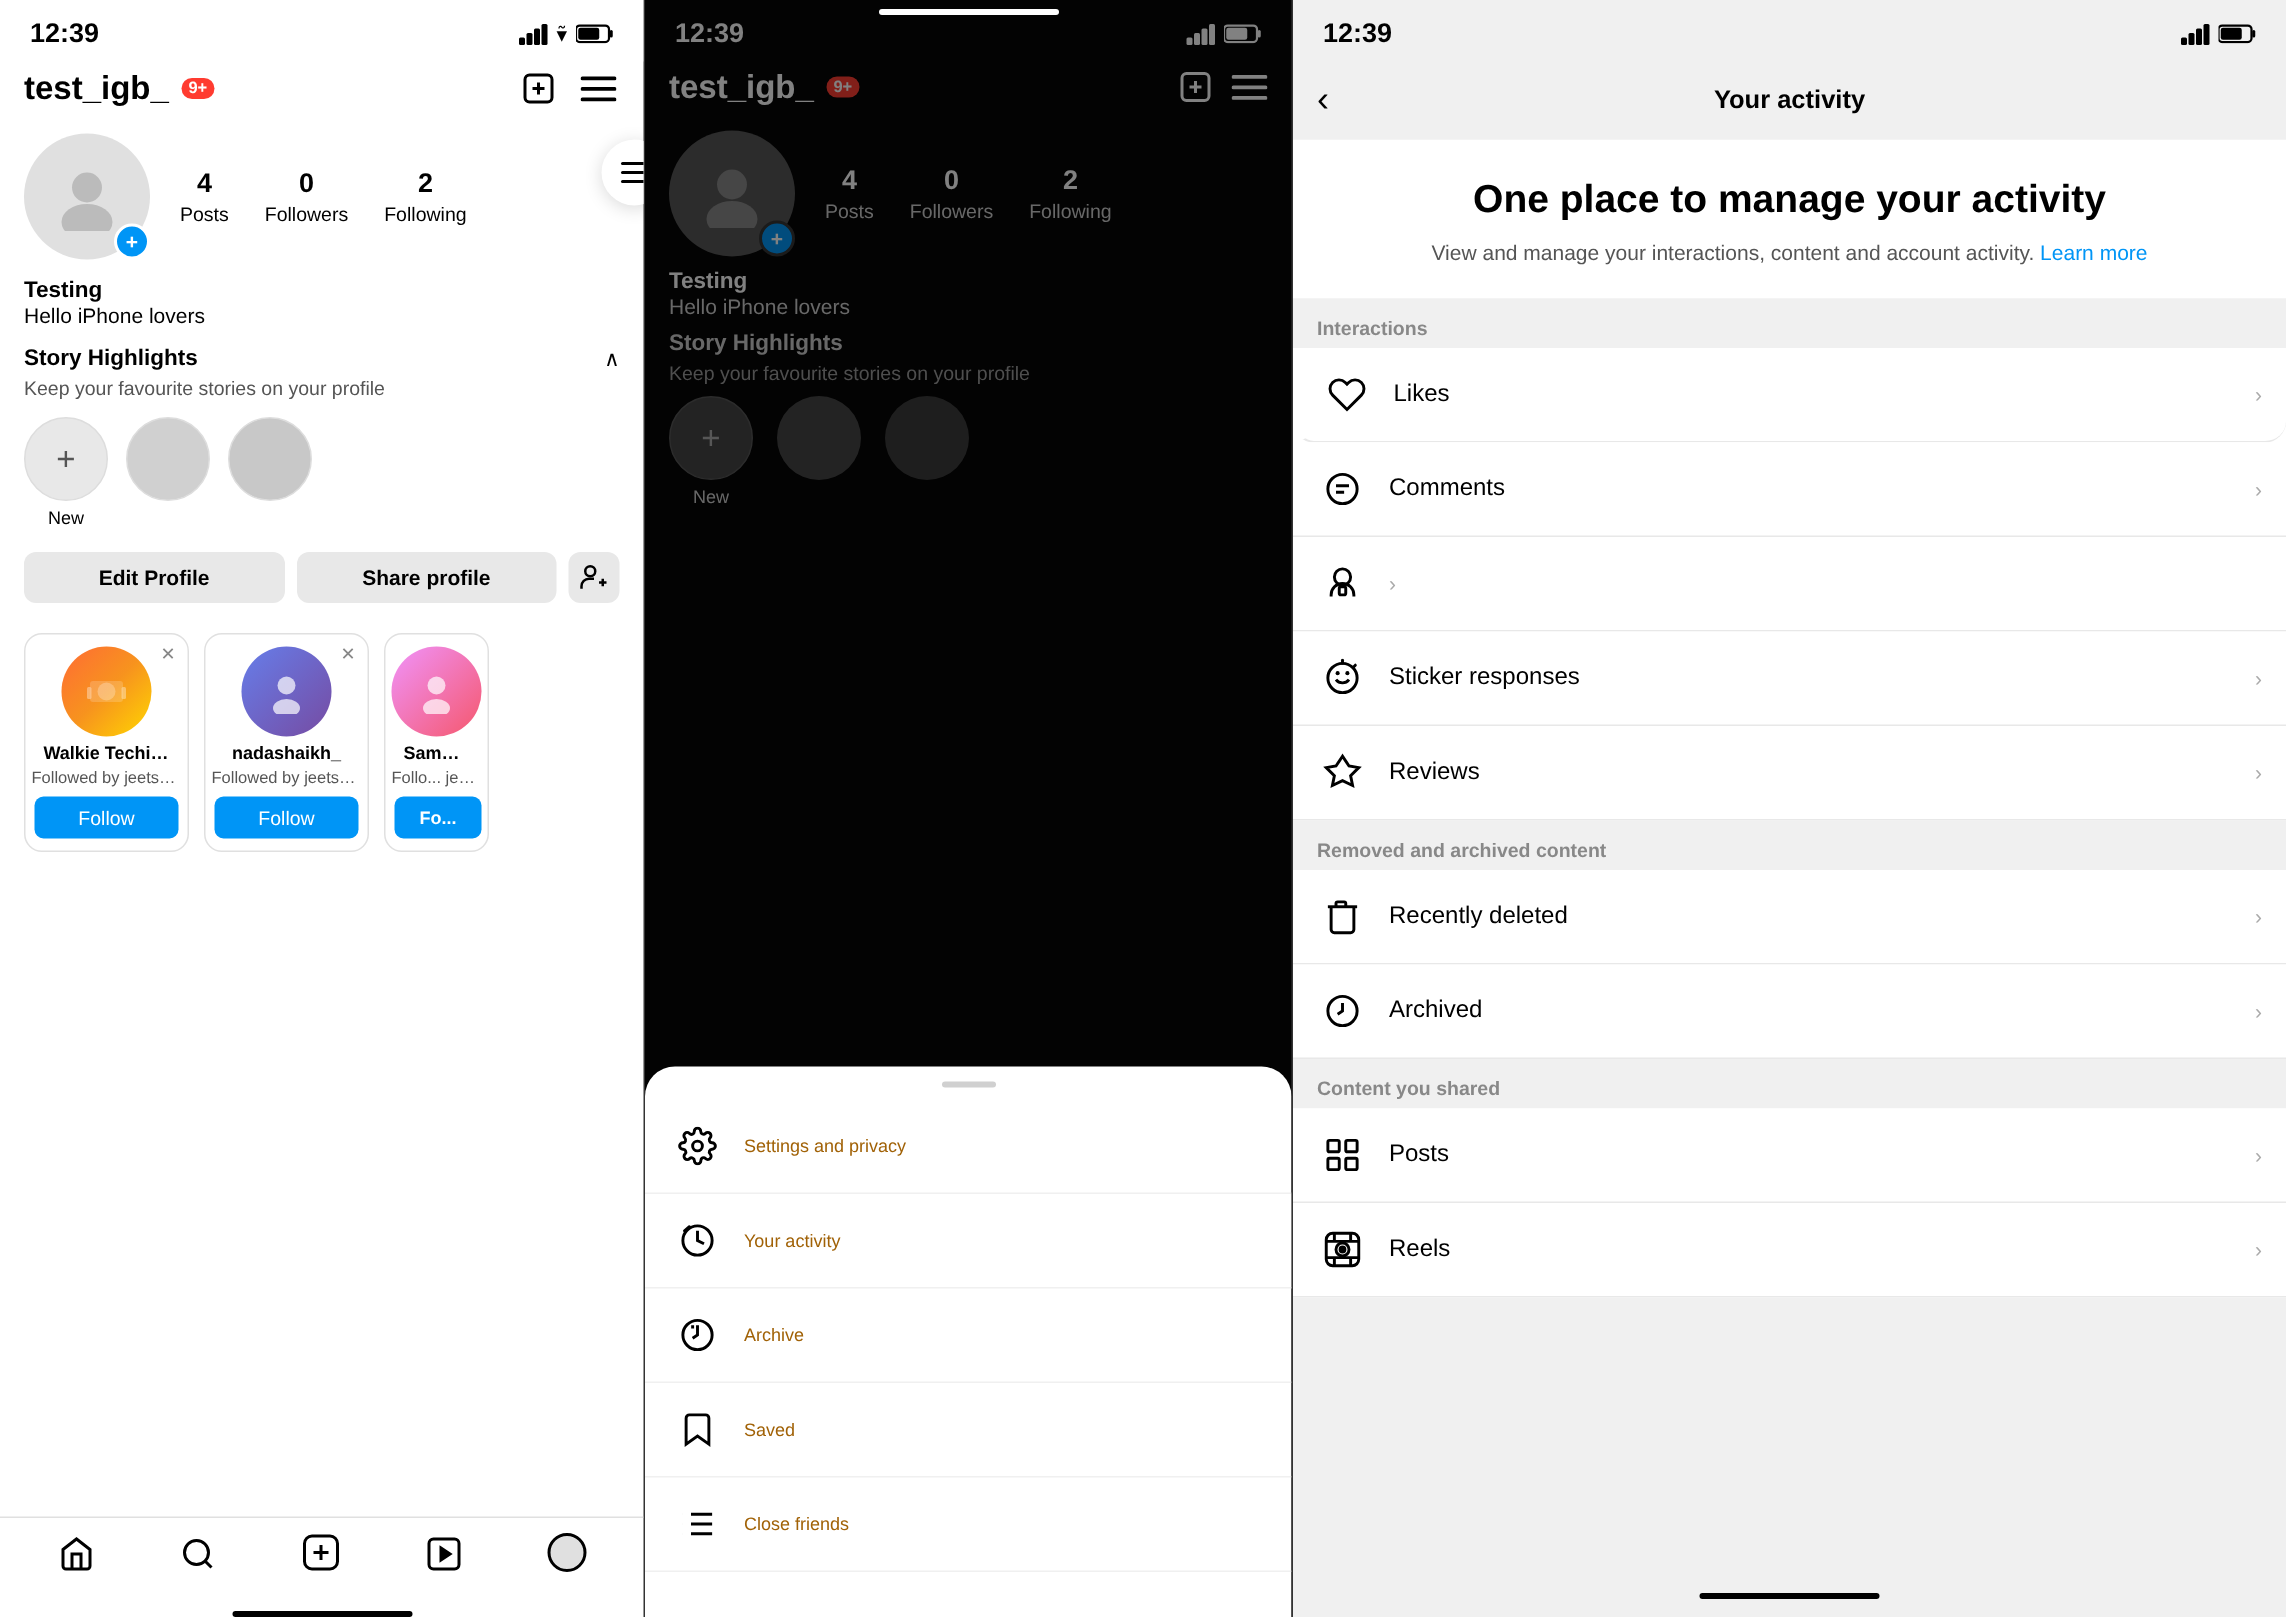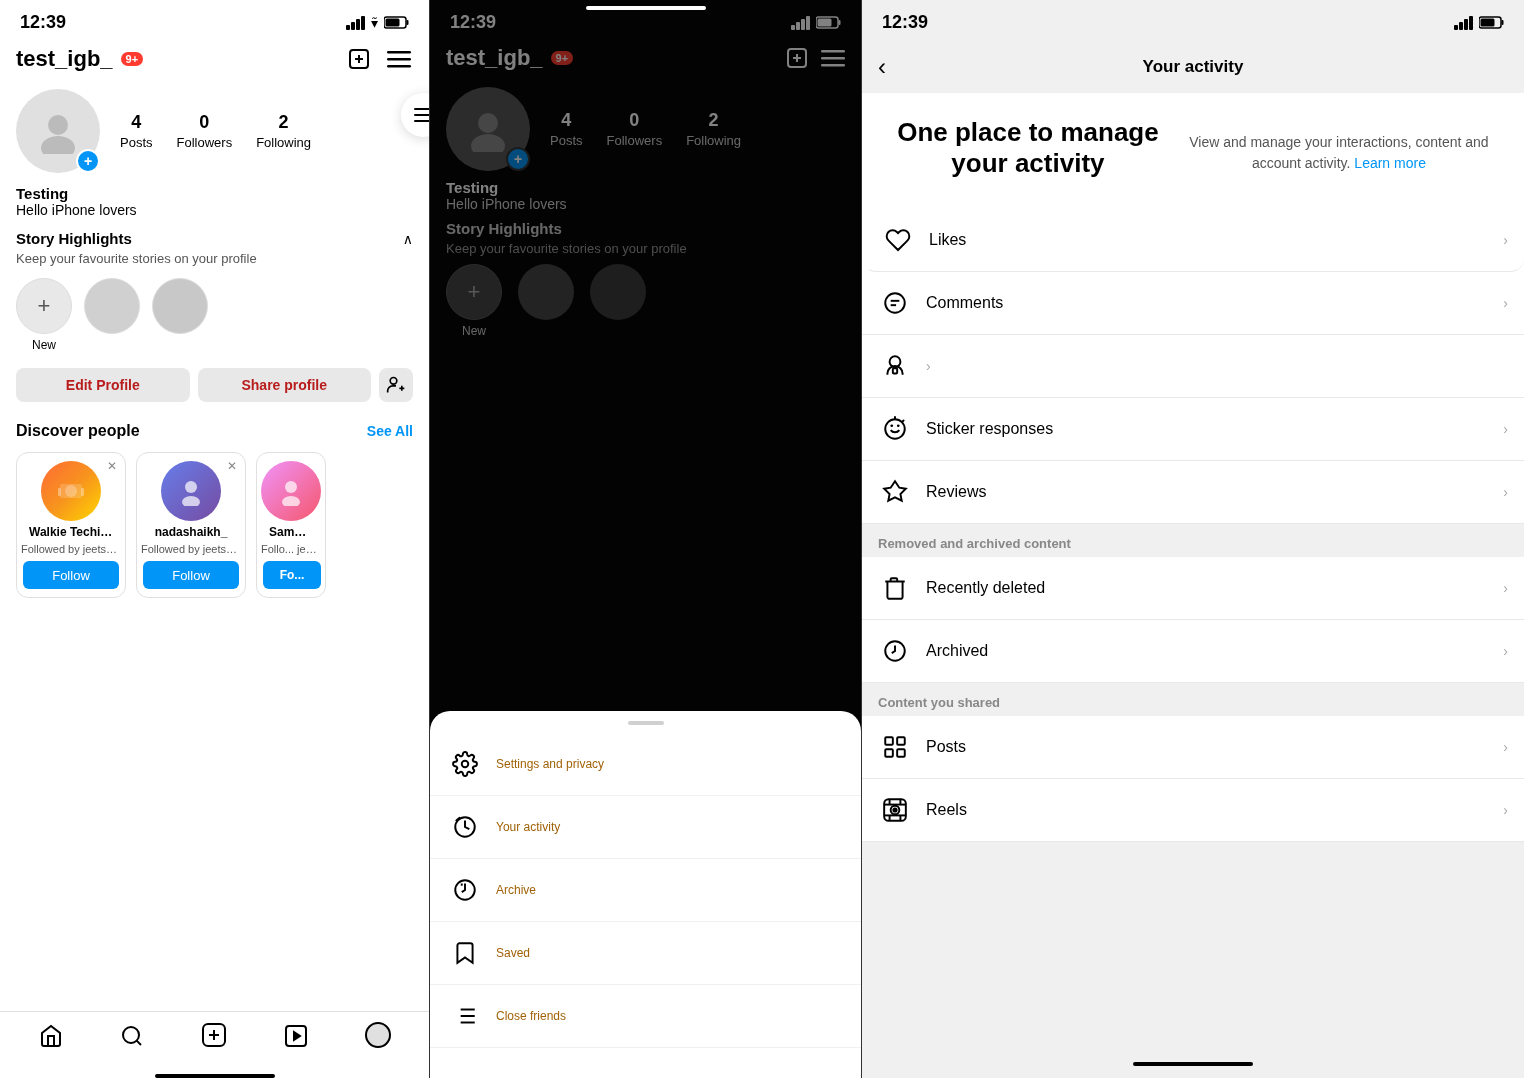--- a/index.html
+++ b/index.html
@@ -251,21 +251,21 @@
       padding: 8px 16px 12px;
     }
     .profile-btn {
       flex: 1;
       height: 34px;
       border-radius: 8px;
       background: #e8e8e8;
       border: none;
       font-size: 14px;
       font-weight: 600;
-      color: #b91c1c;
+      color: #000000;
       cursor: pointer;
       display: flex;
       align-items: center;
       justify-content: center;
     }
     .profile-btn-icon {
       width: 34px;
       height: 34px;
       border-radius: 8px;
       background: #e8e8e8;
@@ -478,20 +478,21 @@
       font-size: 17px;
       font-weight: 600;
       color: #000;
     }
 
     .activity-hero {
       background: #fff;
       padding: 24px 20px 20px;
       margin-bottom: 0;
       display: flex;
+      flex-direction: column;
       align-items: center;
       text-align: center;
     }
     .hero-title {
       font-size: 26px;
       font-weight: 800;
       color: #000;
       line-height: 1.2;
       margin-bottom: 10px;
     }
@@ -655,24 +656,20 @@
       <svg width="20" height="20" viewBox="0 0 24 24" fill="none" stroke="#000" stroke-width="2">
         <circle cx="9" cy="7" r="4"></circle>
         <path d="M2 21v-2a6 6 0 0 1 6-6h4"></path>
         <line x1="19" y1="13" x2="19" y2="19"></line>
         <line x1="16" y1="16" x2="22" y2="16"></line>
       </svg>
     </button>
   </div>
 
   <div class="discover-section">
-    <div class="discover-header">
-      <span class="discover-title">Discover people</span>
-      <span class="see-all">See All</span>
-    </div>
     <div class="discover-cards">
 
       <div class="discover-card">
         <div class="card-top">
           <span class="close-x">✕</span>
           <div class="card-avatar card-avatar-1" style="display:flex;align-items:center;justify-content:center;">
             <svg width="30" height="30" viewBox="0 0 30 30" fill="#fff" opacity="0.6">
               <rect x="4" y="8" width="22" height="14" rx="2" fill="#fff" opacity="0.3"></rect>
               <circle cx="15" cy="15" r="6" fill="#fff" opacity="0.5"></circle>
               <rect x="2" y="12" width="3" height="8" rx="1" fill="#fff" opacity="0.6"></rect>
@@ -917,20 +914,23 @@
   </div>
 
   <div class="activity-hero">
     <div class="hero-title">One place to manage your activity</div>
     <div style="font-size:14px;color:#555;line-height:1.5;text-align:center;">
       <span>View and manage your interactions, content and account activity.</span>
       <span class="hero-link">Learn more</span>
     </div>
   </div>
 
+  <div class="activity-section-label">
+    <span>Interactions</span>
+  </div>
   <div class="activity-list">
 
     <div class="activity-row highlighted" style="border-left:3px solid transparent;border-radius:14px;">
       <div class="activity-row-icon">
         <svg width="26" height="26" viewBox="0 0 24 24" fill="none" stroke="#000" stroke-width="1.8">
           <path d="M20.84 4.61a5.5 5.5 0 0 0-7.78 0L12 5.67l-1.06-1.06a5.5 5.5 0 0 0-7.78 7.78l1.06 1.06L12 21.23l7.78-7.78 1.06-1.06a5.5 5.5 0 0 0 0-7.78z"></path>
         </svg>
       </div>
       <span class="activity-row-label">Likes</span>
       <span class="chevron-right">›</span>

